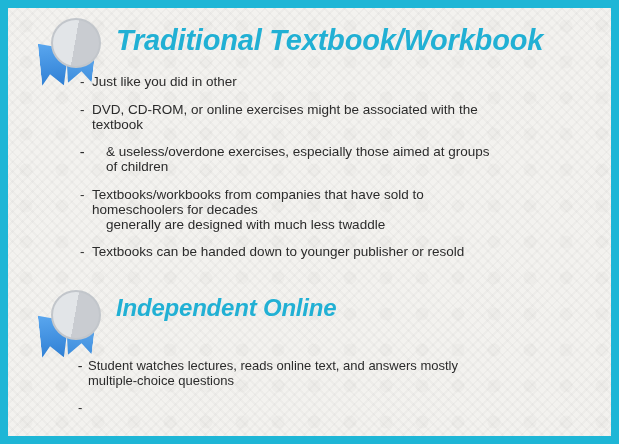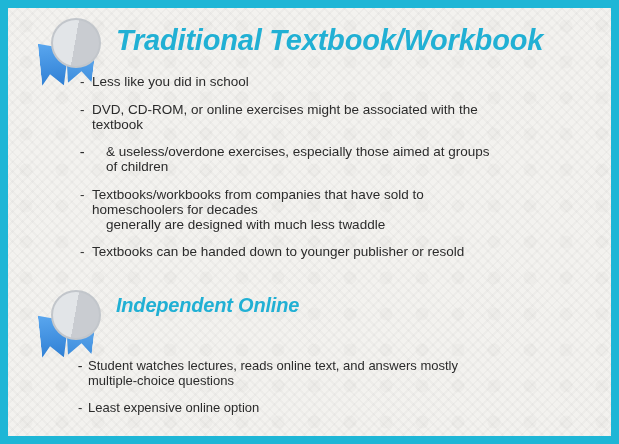--- a/index.html
+++ b/index.html
@@ -89,21 +89,21 @@
     top: 6px;
     color: #21b0d4;
     font-size: 29px;
     font-weight: bold;
     font-style: italic;
     letter-spacing: -0.2px;
     white-space: nowrap;
   }
   .heading-2 {
     top: 4px;
-    font-size: 20px;
+    font-size: 24px;
     text-align: right;
   }
 
   .bullets {
     position: relative;
     margin: 0;
     padding: 0;
     list-style: none;
   }
   .bullet {
@@ -143,21 +143,21 @@
       <div class="badge">
         <div class="tail-l"></div>
         <div class="tail-r"></div>
         <div class="disc"></div>
       </div>
       <div class="heading">Traditional Textbook/Workbook</div>
     </div>
     <ul class="bullets">
       <li class="bullet">
         <span class="dash">-</span>
-        <span>Less like you did in school</span>
+        <span>Just like you did in other</span>
       </li>
       <li class="bullet">
         <span class="dash">-</span>
         <span>DVD, CD-ROM, or online exercises might be associated with the textbook</span>
       </li>
       <li class="bullet">
         <span class="dash">-</span>
       </li>
       <li class="bullet">
         <span class="dash">-</span>
@@ -187,19 +187,18 @@
     <ul class="bullets">
       <li class="bullet">
         <span class="dash">-</span>
       </li>
       <li class="bullet">
         <span class="dash">-</span>
         <span>Student watches lectures, reads online text, and answers mostly multiple-choice questions</span>
       </li>
       <li class="bullet">
         <span class="dash">-</span>
-        <span>Least expensive online option</span>
       </li>
 
     </ul>
   </div>
 
 </div>
 
 </body></html>

